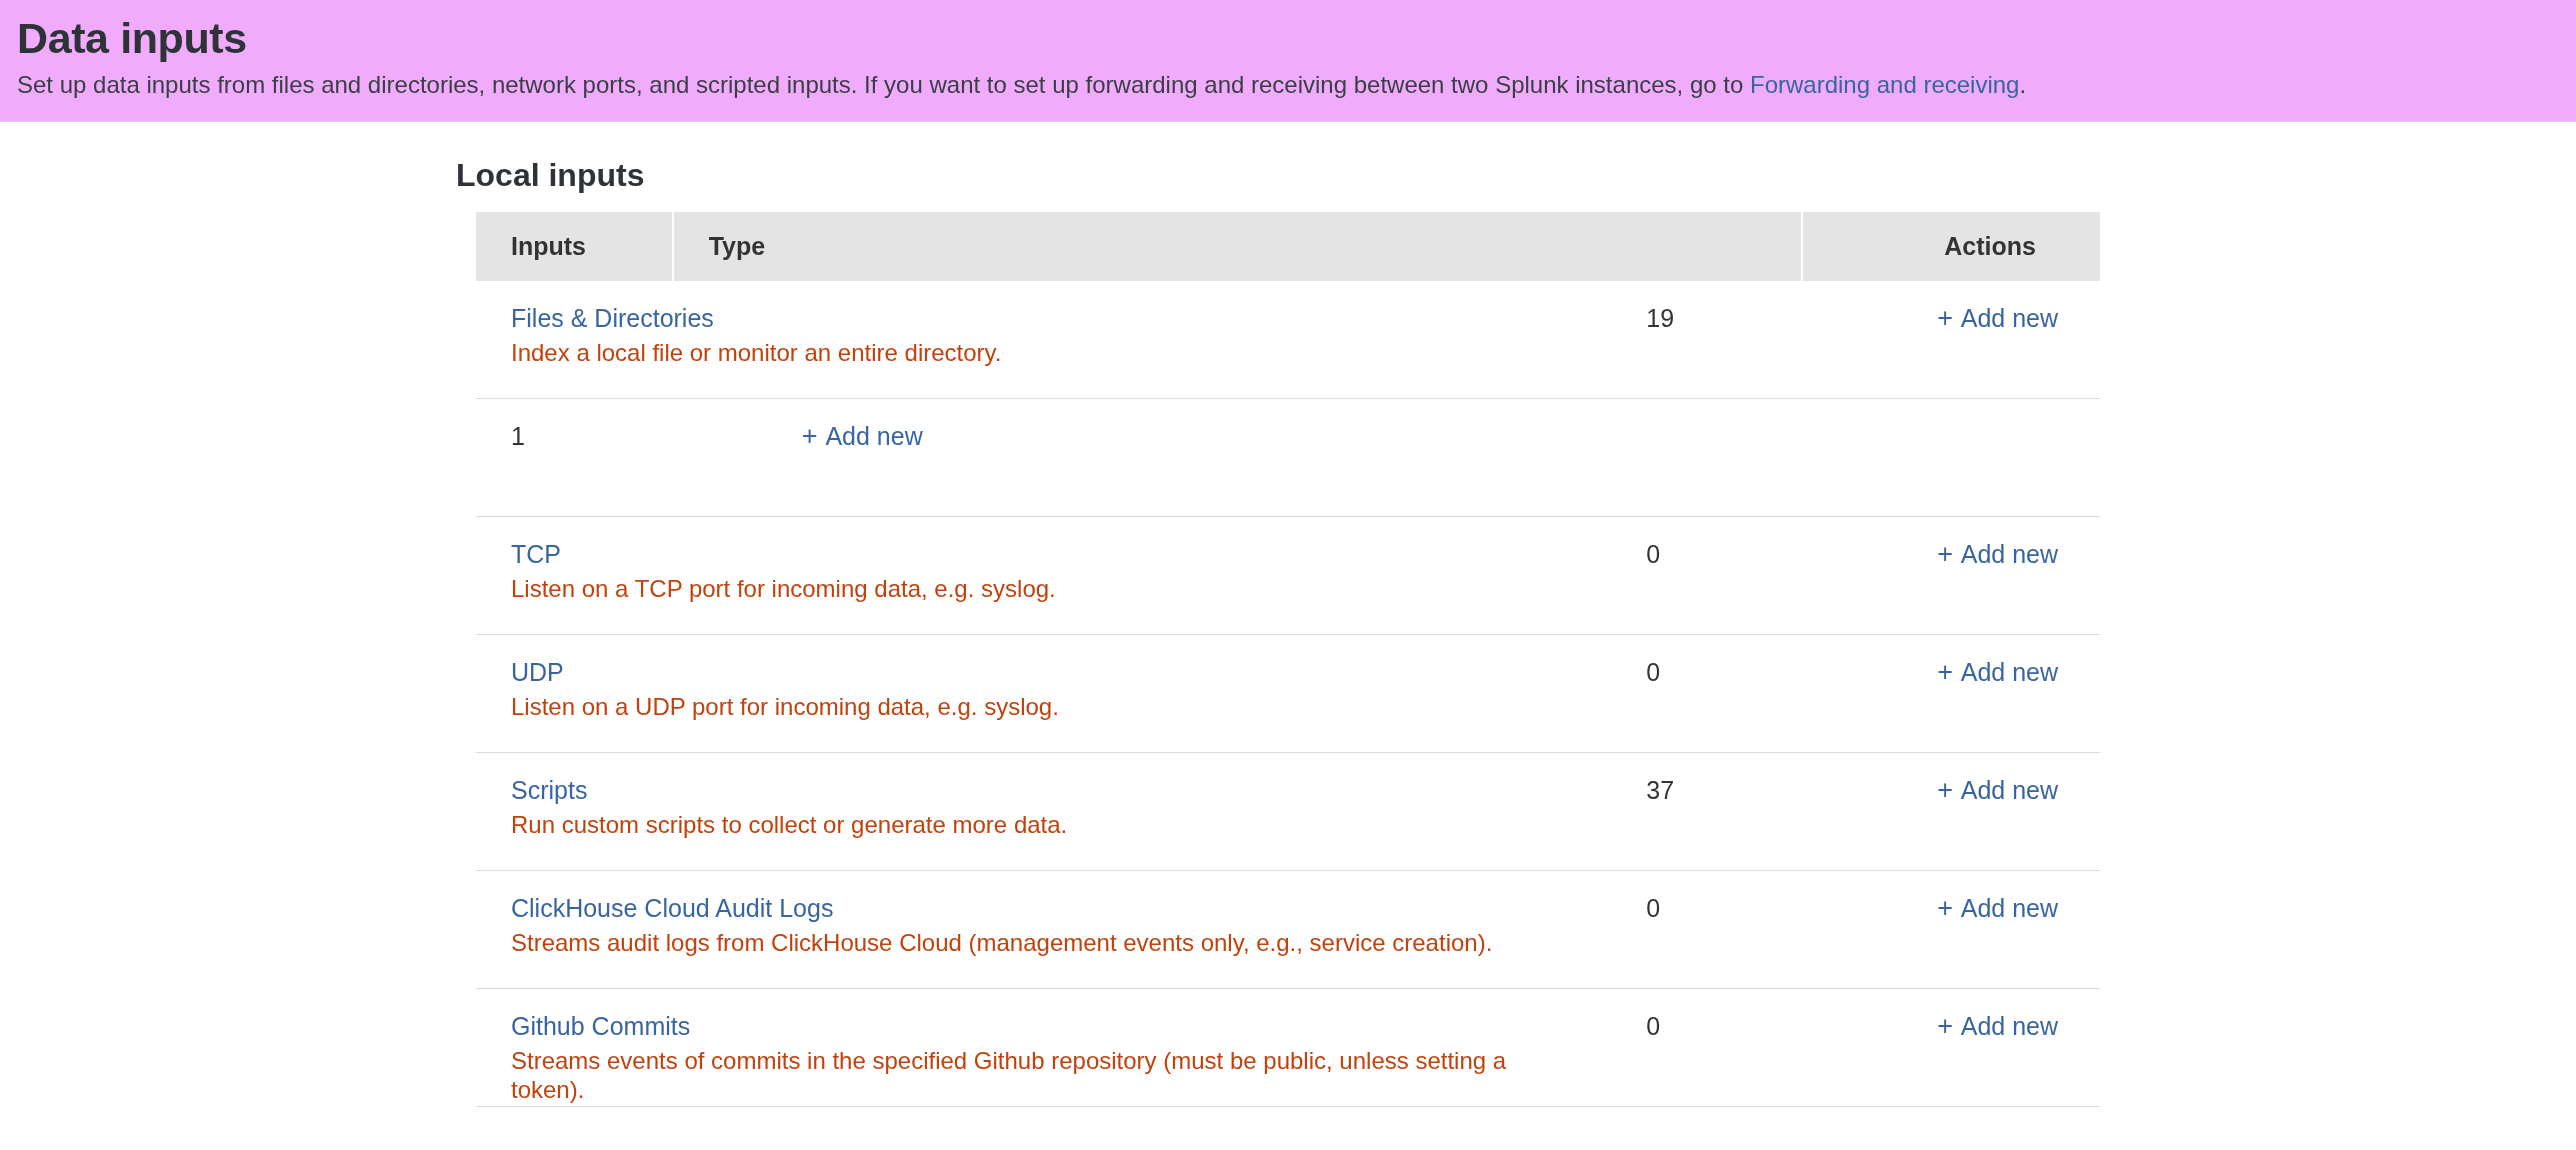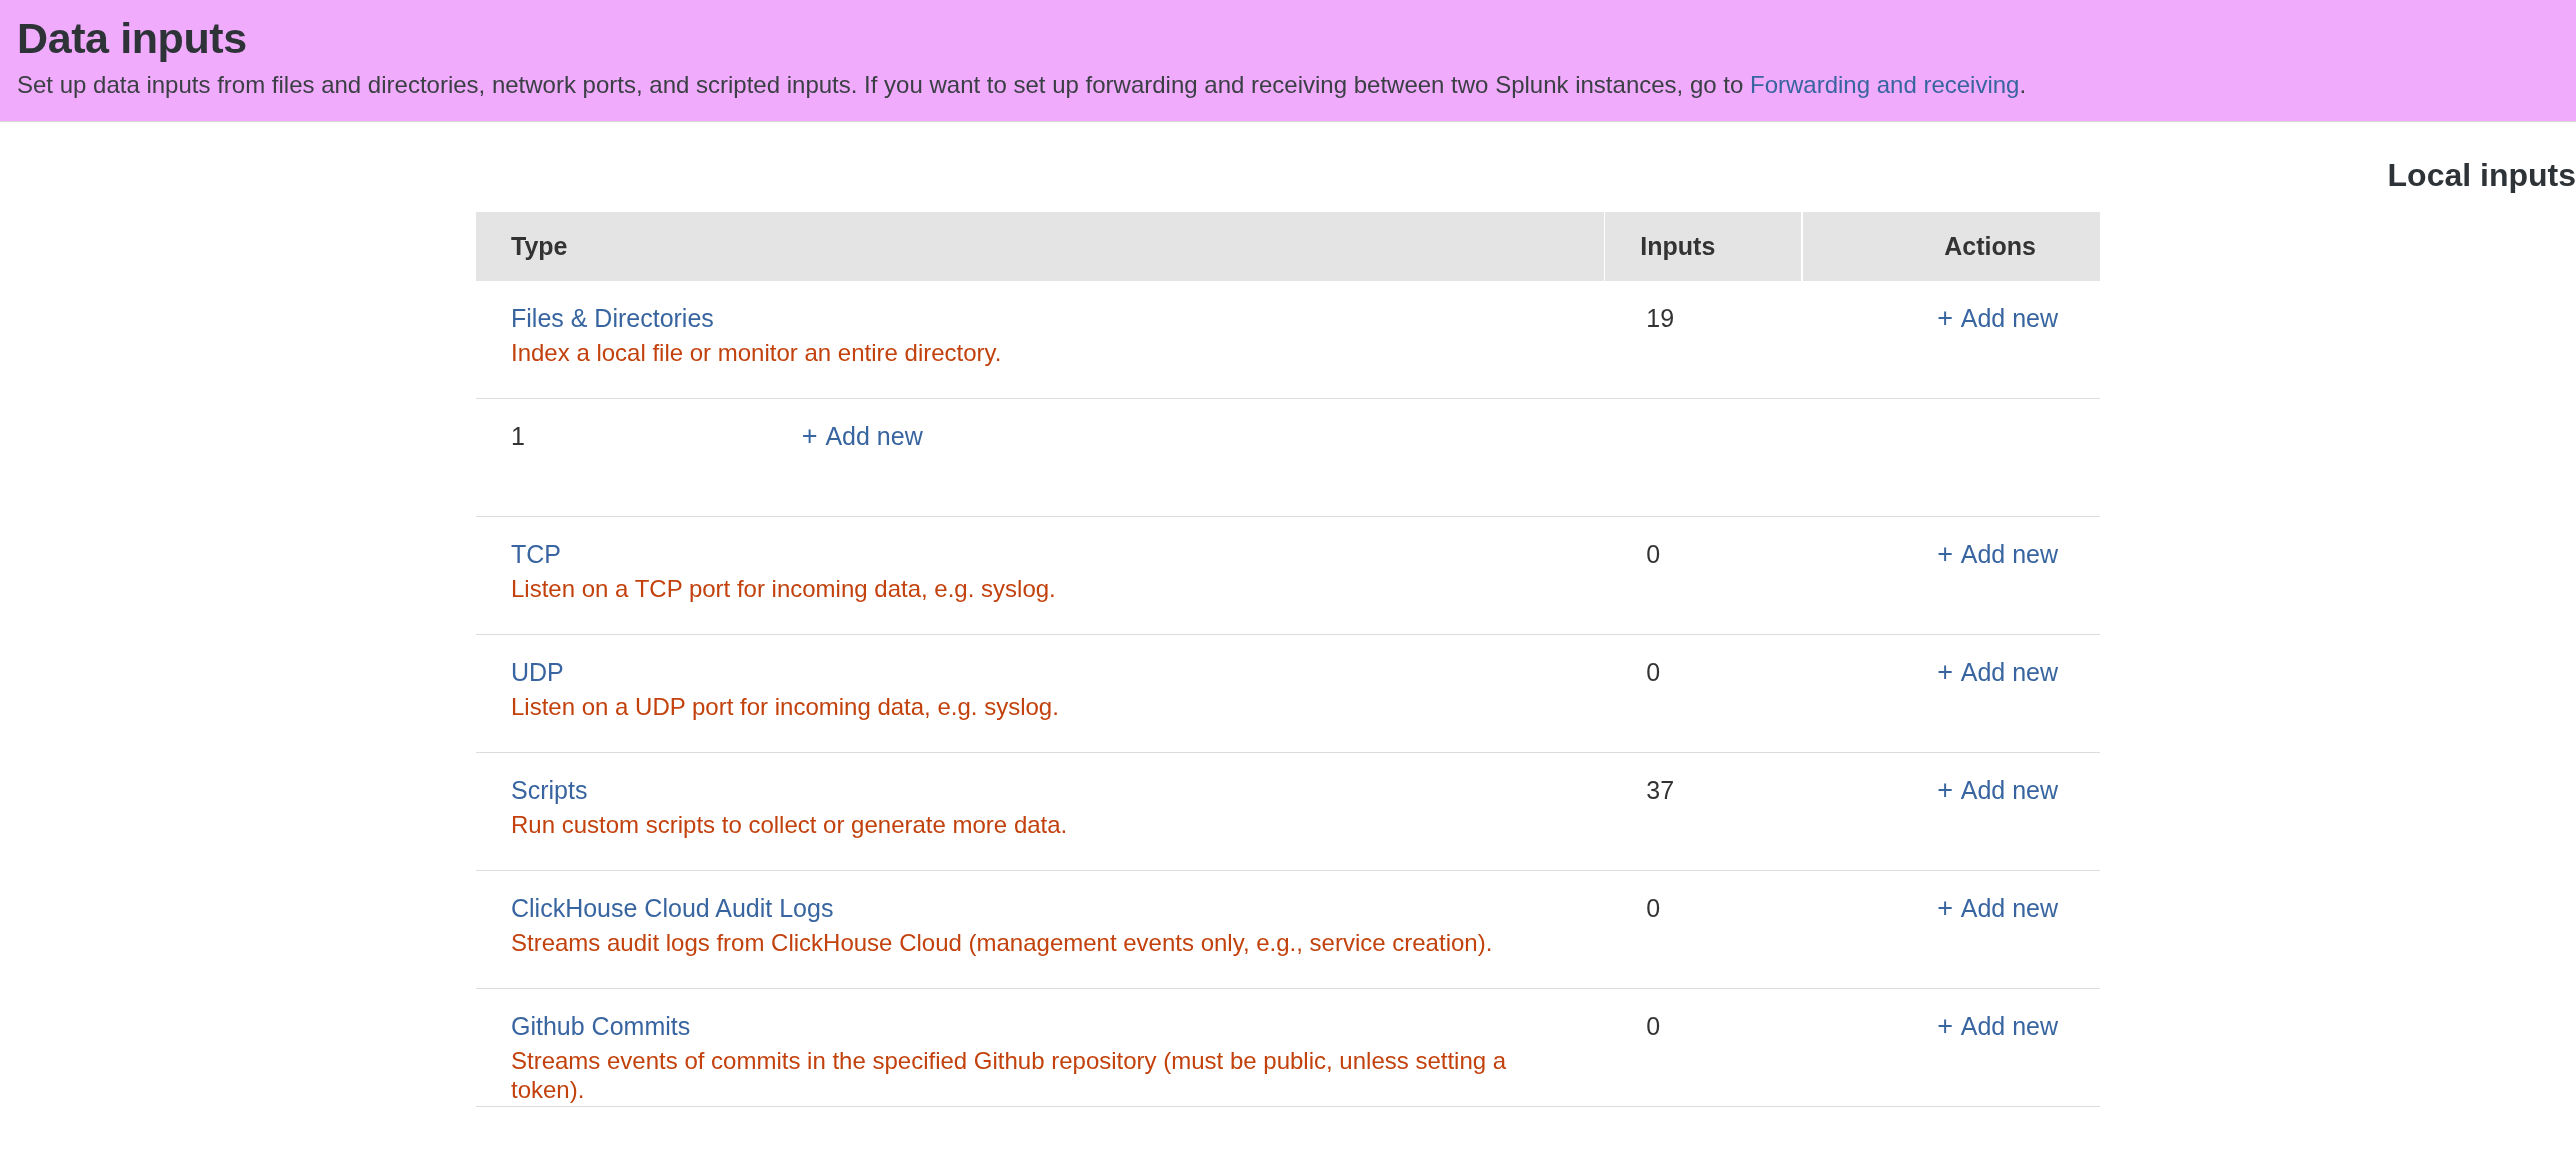--- a/index.html
+++ b/index.html
@@ -42,21 +42,20 @@
   
   .main {
     padding: 34px 0 0 456px;
   }
   .section-title {
     margin: 0 0 18px 0;
     font-size: 32px;
     line-height: 38px;
     font-weight: 700;
     color: #2e3338;
-    text-align: right;
   }
 
   
   .inputs-table {
     width: 1624px;
     margin-left: 20px;
   }
   .thead {
     display: flex;
     column-gap: 1.7px;
@@ -118,22 +117,22 @@
   <div class="subtitle">
     <span>Set up data inputs from files and directories, network ports, and scripted inputs. If you want to set up forwarding and receiving between two Splunk instances, go to </span><a class="inline-link link-colored" href="#" style="color: rgb(56, 101, 160);">Forwarding and receiving</a><span>.</span>
   </div>
 </div>
 
 <div class="main">
   <h2 class="section-title">Local inputs</h2>
 
   <div class="inputs-table">
     <div class="thead">
+      <div class="th th-inputs">Inputs</div>
       <div class="th th-type">Type</div>
-      <div class="th th-inputs">Inputs</div>
       <div class="th th-actions">Actions</div>
     </div>
     <div id="table-body">
   <div class="trow">
     <div class="cell-type">
       <a class="row-link link-colored" href="#" style="color: rgb(56, 101, 160);">Files &amp; Directories</a>
       <div class="row-desc">Index a local file or monitor an entire directory.</div>
     </div>
     <div class="cell-inputs">19</div>
     <div class="cell-actions">

